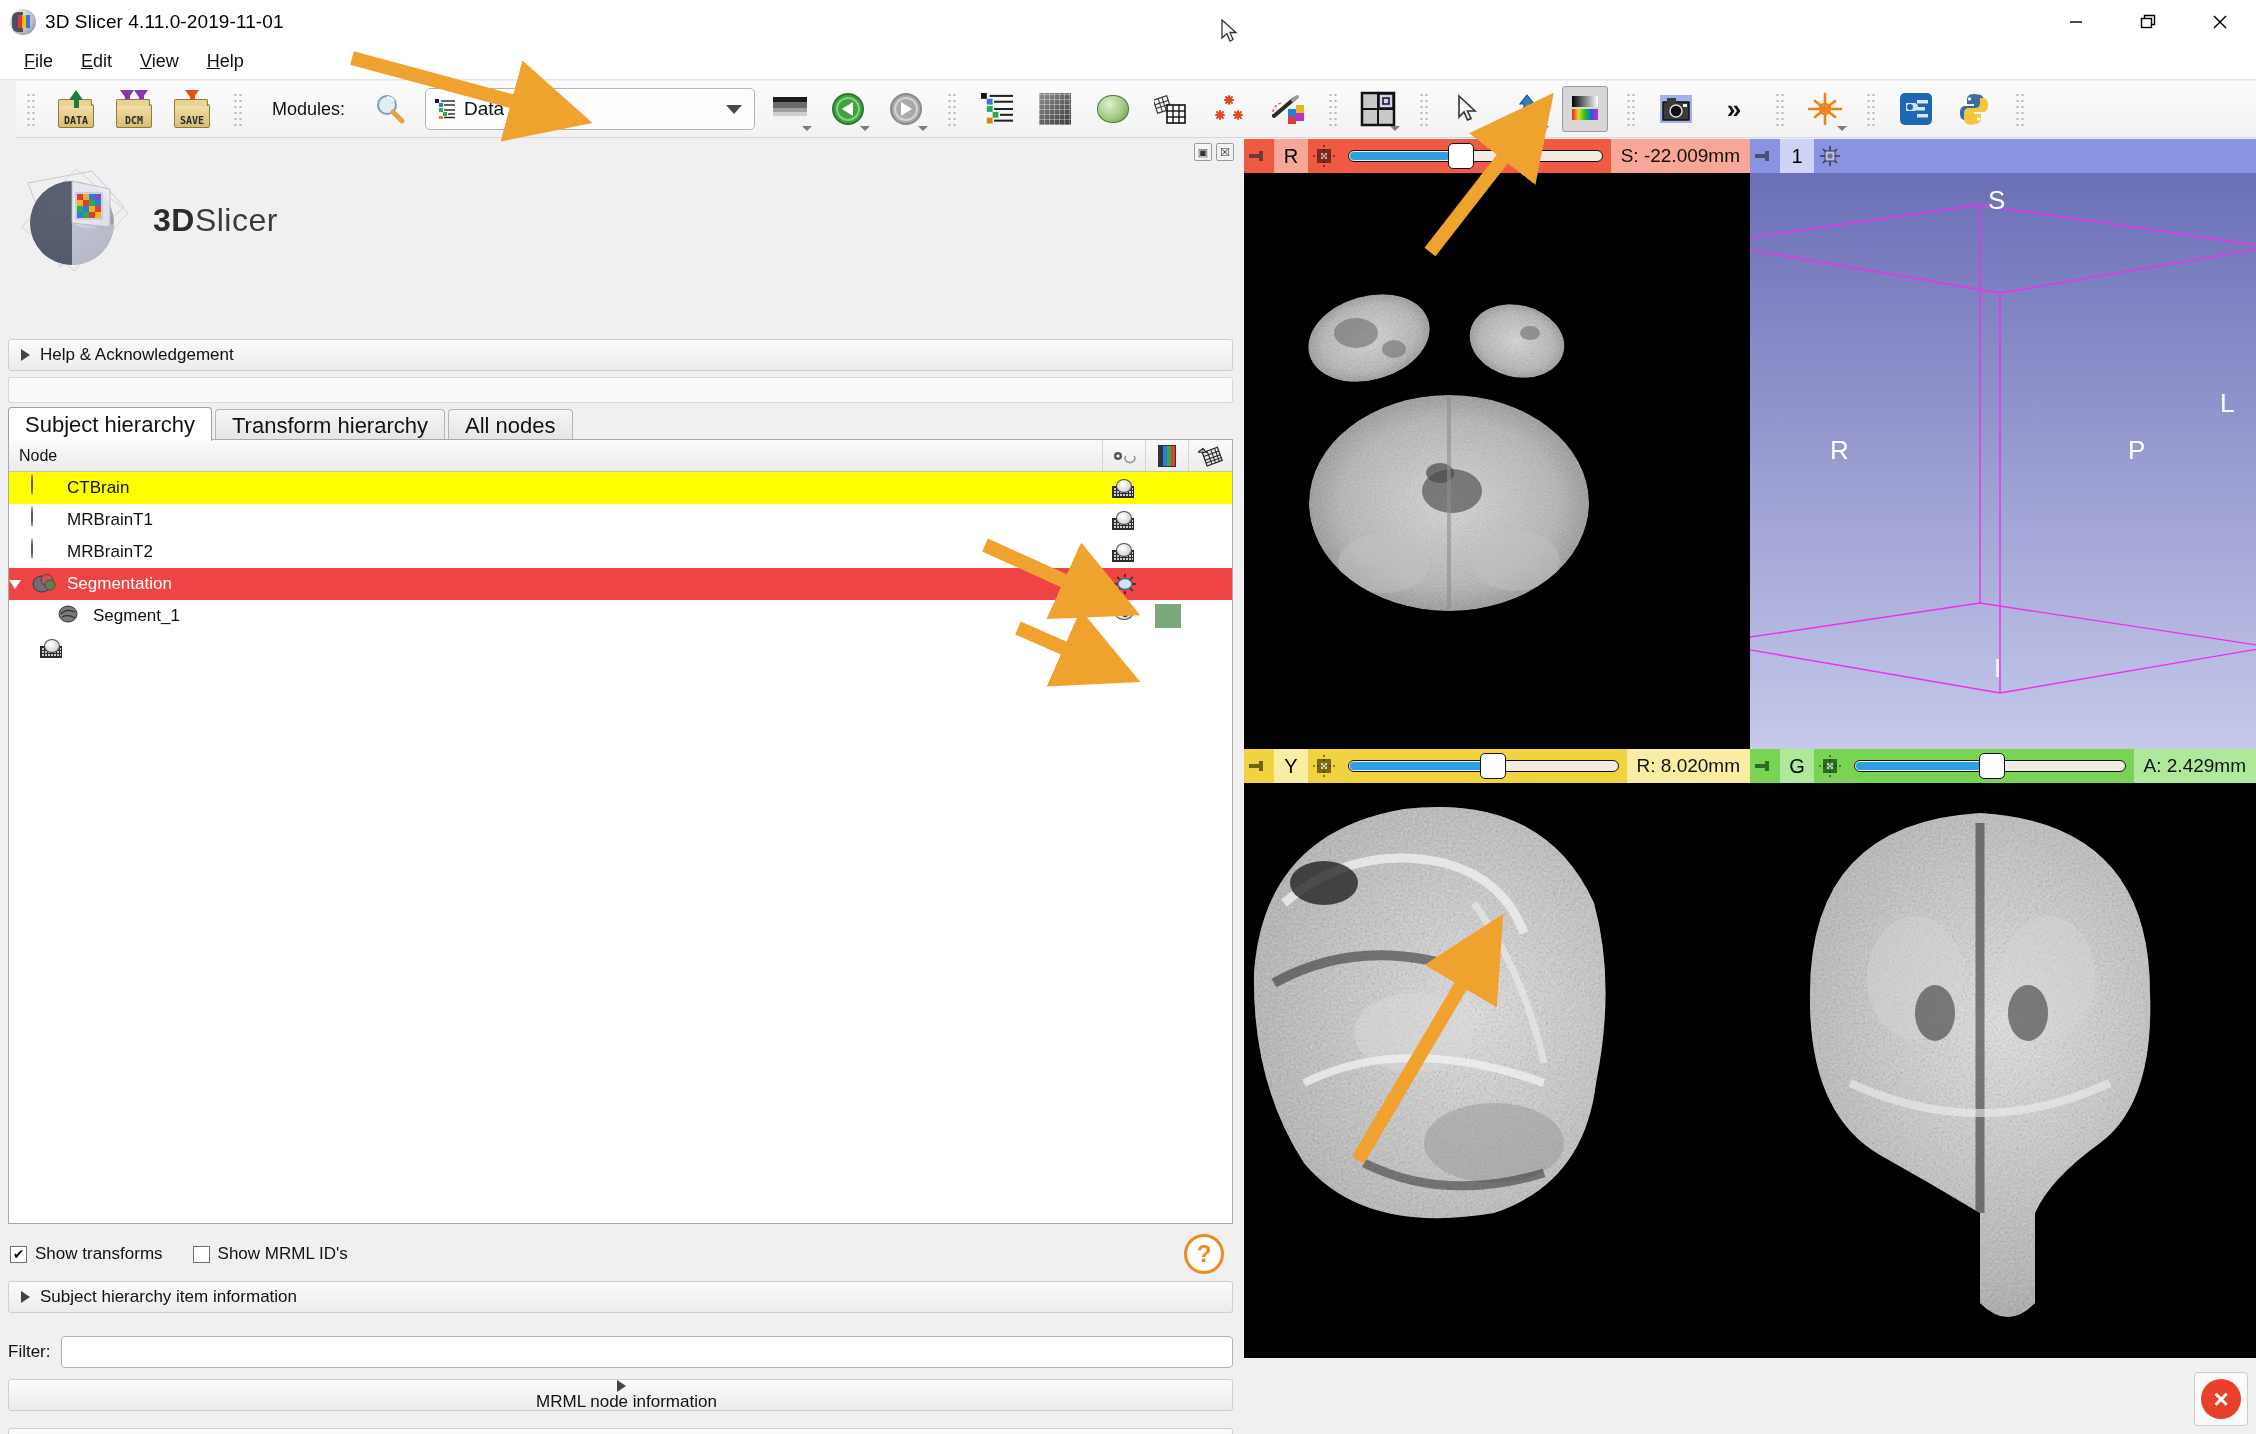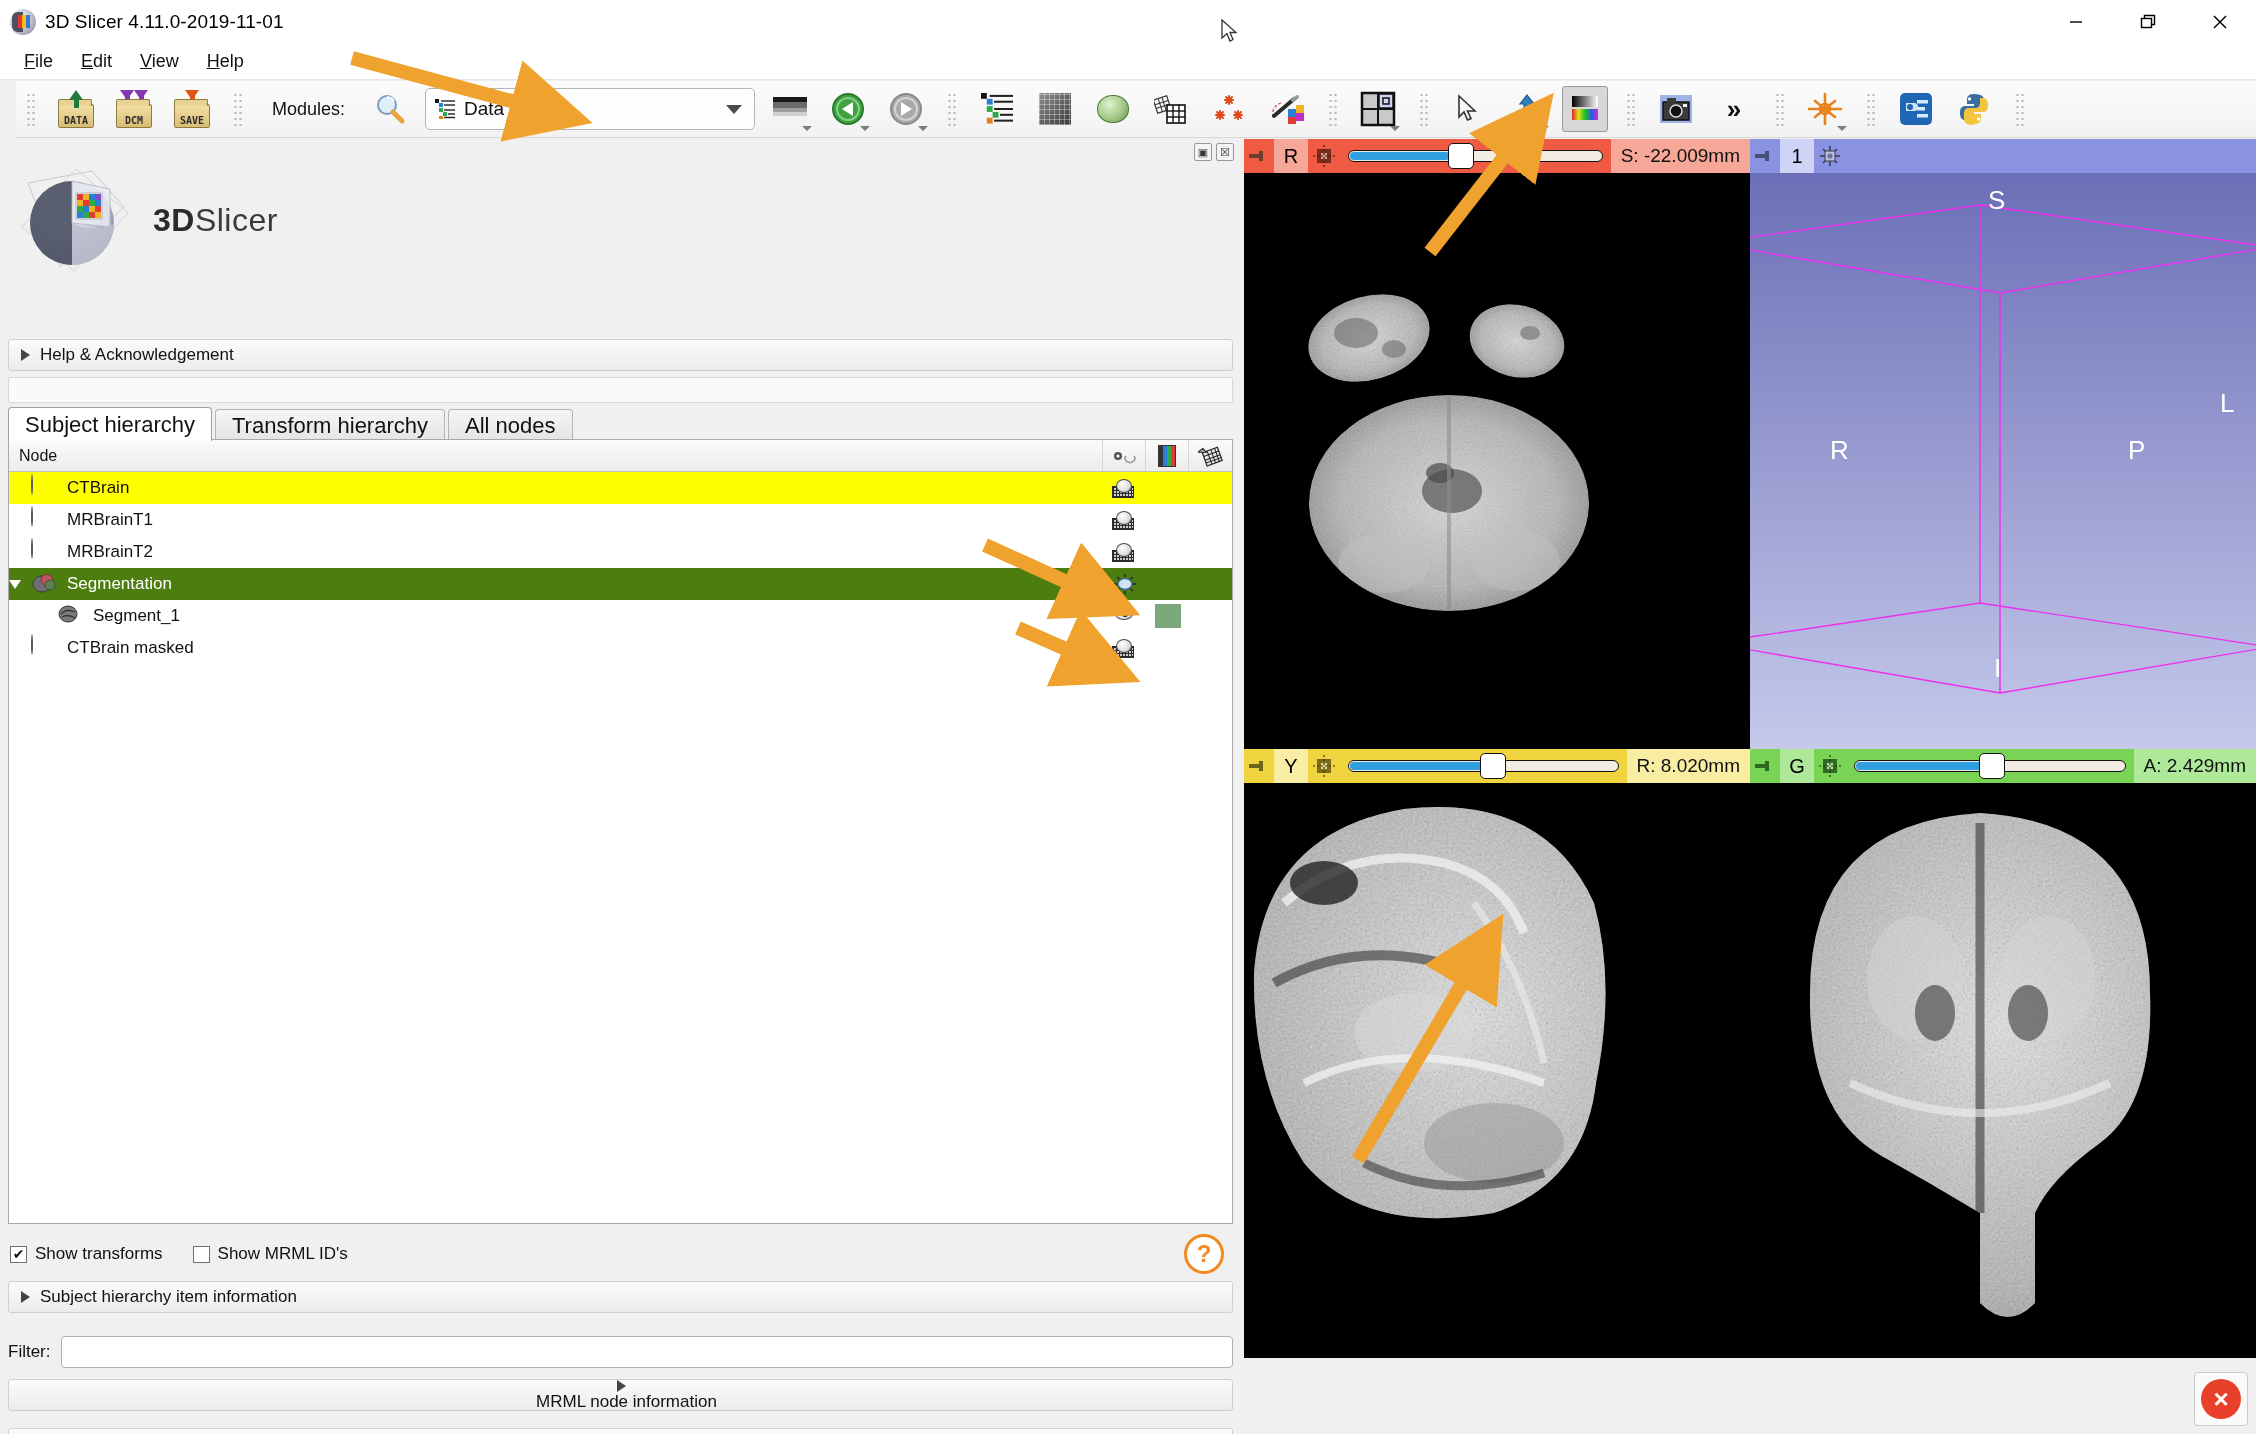--- a/index.html
+++ b/index.html
@@ -135,21 +135,21 @@
   .tree {
     position:absolute; left:8px; top:300px; width:1225px; height: 785px;
     background:#ffffff; border:1px solid #a9a9a9;
   }
   .tree-head { display:flex; height: 32px; background: linear-gradient(#fafafa,#ececec); border-bottom:1px solid #c2c2c2; }
   .th { display:flex; align-items:center; font-size:16px; color:#111; border-right:1px solid #d5d5d5; padding-left:10px; }
   .th.nodecol { flex: 1 1 auto; }
   .th.ic { width:43px; justify-content:center; padding-left:0; }
   .row { display:flex; align-items:center; height: 32px; position:relative; }
   .row.hl-yellow { background: #ffff00; }
-  .row.hl-blue { background: #4d7c0f; color:#fff; }
+  .row.hl-blue { background: #ef4444; color:#fff; }
   .row .rlabel { flex:1 1 auto; display:flex; align-items:center; font-size:17px; color:#111; }
   .row.hl-blue .rlabel { color:#ffffff; }
   .row .cellicon { width:43px; display:flex; align-items:center; justify-content:center; height:32px; }
   .row .cellcolor { width:43px; display:flex; align-items:center; justify-content:center; height:32px; }
   .row .cellx { width:43px; }
   .swatch { width:26px;height:24px; background:#7aa87a; }
   .expander { width:22px; display:flex; align-items:center; justify-content:center; flex:none; }
   .nodeicon { width:28px; height:26px; margin-right:8px; flex:none; position:relative; }
 
   
@@ -738,24 +738,20 @@
           </span>
         </div>
         <div class="cellcolor">
           <span class="swatch"></span>
         </div>
         <div class="cellx"></div>
       </div>
 
       <div class="row">
         <div class="expander"></div>
-        <div class="rlabel">
-          <span class="nodeicon"><span class="vol-ico"></span></span>
-          <span>CTBrain masked</span>
-        </div>
         <div class="cellicon">
           <span class="eye">
               <span class="grid"></span>
               <span class="ball"></span>
             </span>
         </div>
         <div class="cellcolor"></div>
         <div class="cellx"></div>
       </div>
     </div>

